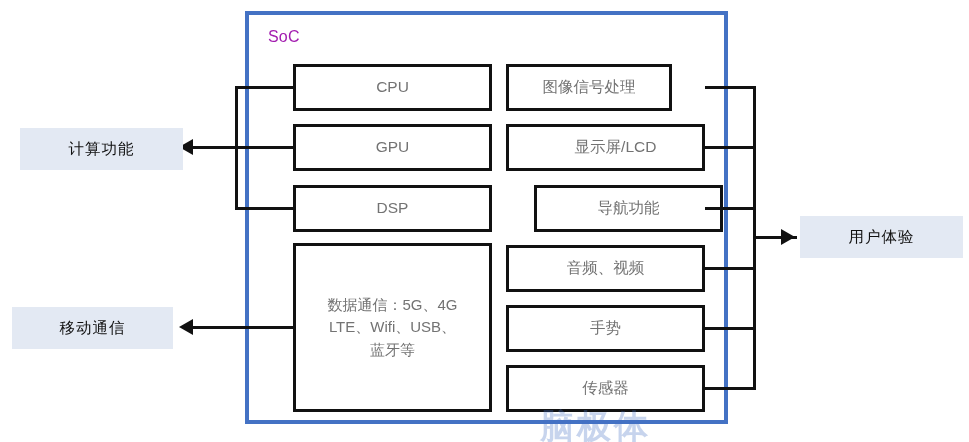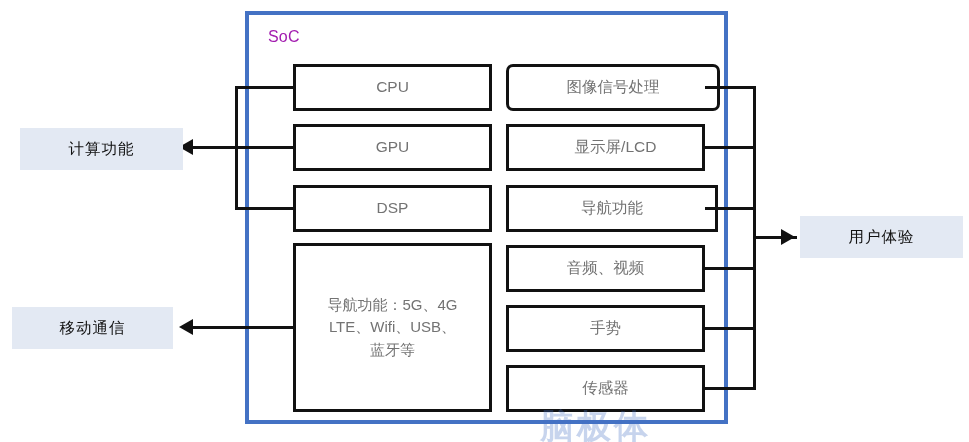--- a/index.html
+++ b/index.html
@@ -123,28 +123,28 @@
 <div id="canvas">
 
   <div class="soc-frame"></div>
   <div class="soc-label">SoC</div>
 
   <div class="blk" style="left:293px; top:64px; width:199px; height:47px;">CPU</div>
   <div class="blk" style="left:293px; top:124px; width:199px; height:47px;">GPU</div>
   <div class="blk" style="left:293px; top:185px; width:199px; height:47px;">DSP</div>
 
   <div class="blk multiline" style="left:293px; top:243px; width:199px; height:169px; flex-direction:column;">
-    <span>导航功能：5G、4G</span>
+    <span>数据通信：5G、4G</span>
     <span>LTE、Wifi、USB、</span>
     <span>蓝牙等</span>
   </div>
 
-  <div class="blk" style="left:506px; top:64px; width:214px; height:47px;border-radius:7px;">图像信号处理</div>
+  <div class="blk" style="left:506px; top:64px; width:166px; height:47px;">图像信号处理</div>
   <div class="blk" style="left:506px; top:124px; width:199px; height:47px;padding-left:20px;">显示屏/LCD</div>
-  <div class="blk" style="left:506px; top:185px; width:212px; height:47px;">导航功能</div>
+  <div class="blk" style="left:534px; top:185px; width:189px; height:47px;">导航功能</div>
   <div class="blk" style="left:506px; top:245px; width:199px; height:47px;">音频、视频</div>
   <div class="blk" style="left:506px; top:305px; width:199px; height:47px;">手势</div>
   <div class="blk" style="left:506px; top:365px; width:199px; height:47px;">传感器</div>
 
   <div class="hline" style="left:235px; top:86px;  width:58px;"></div>
   <div class="hline" style="left:235px; top:146px; width:58px;"></div>
   <div class="hline" style="left:235px; top:207px; width:58px;"></div>
 
   <div class="vline" style="left:235px; top:86px; height:124px;"></div>
 

